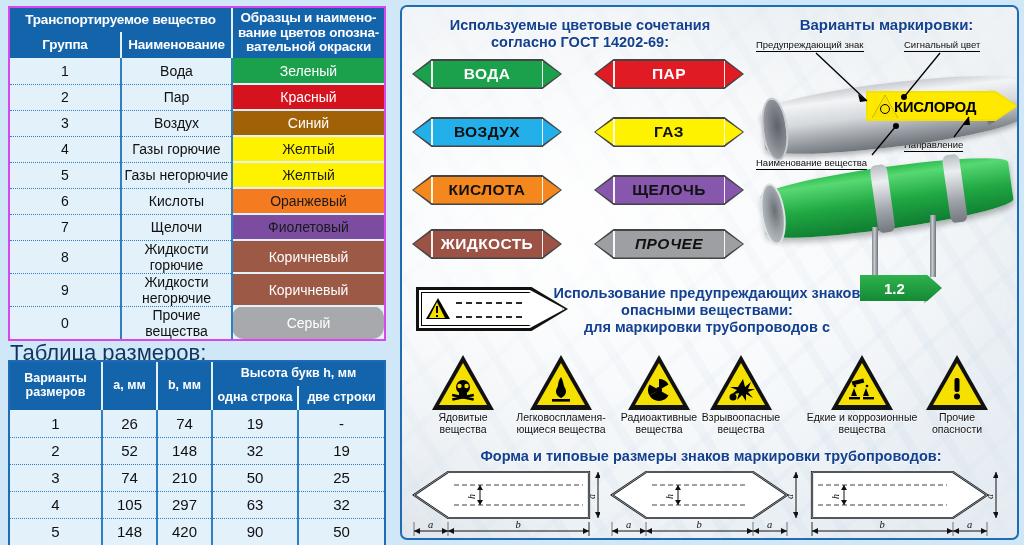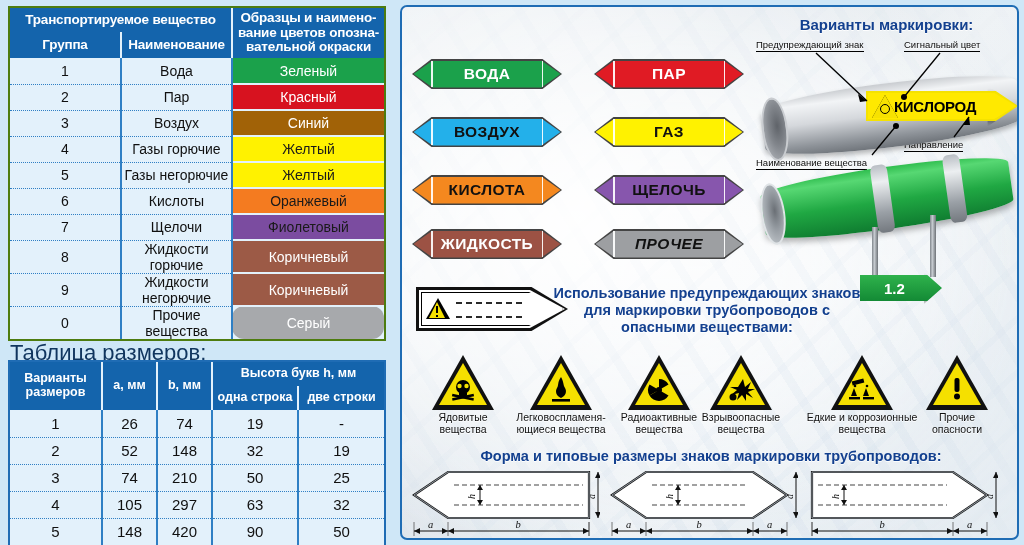--- a/index.html
+++ b/index.html
@@ -13,21 +13,21 @@
 
   
   #left-col { position: absolute; left: 0; top: 0; width: 392px; height: 545px; }
 
   .tbl { border-collapse: collapse; width: 100%; table-layout: fixed; }
   .tbl td, .tbl th { padding: 0; }
 
   
   #substance-table-wrap {
     position: absolute; left: 8px; top: 6px; width: 378px;
-    border: 2px solid #4d7c0f;
+    border: 2px solid #d946ef;
     background: #e3f1fb;
   }
   #substance-table .hdr {
     background: #1464ac; color: #fff; font-weight: bold;
     text-align: center; vertical-align: middle;
     font-size: 13.5px; line-height: 1.08; letter-spacing: -0.2px;
   }
   #substance-table .hdr.top { border-bottom: 0; }
   .hdr-sep-v { border-left: 2px solid #e3f1fb; }
   #substance-table tbody td {
@@ -374,20 +374,24 @@
             </tr>
           </tbody>
       </table>
     </div>
   </div>
 
   <div id="right-panel">
     <div id="bg-photo"></div>
     <div id="bg-veil"></div>
 
+    <div class="blue-head" style="left:8px; top:10px; width:340px;">
+      <div>Используемые цветовые сочетания</div>
+      <div>согласно ГОСТ 14202-69:</div>
+    </div>
 
     <div id="arrow-labels">
         <div class="hexlabel" style="left: 10px; top: 52px;">
           <div class="inner" style="background: rgb(27, 161, 75);"></div>
           <div class="bar-l"></div>
           <div class="bar-r"></div>
           <div class="lbl" style="color: rgb(255, 255, 255);">ВОДА</div>
         </div>
         <div class="hexlabel" style="left: 192px; top: 52px;">
           <div class="inner" style="background: rgb(224, 27, 36);"></div>
@@ -475,22 +479,22 @@
       </div>
       <div class="gpost" style="left:140px; top:70px; height:56px;"></div>
       <div class="gpost" style="left:198px; top:58px; height:62px;"></div>
       <div id="label-12" style="left:128px; top:118px;">
         <span>1.2</span>
       </div>
     </div>
 
     <div class="blue-head" style="left:140px; top:278px; width:330px; text-align:center;">
       <div>Использование предупреждающих знаков</div>
+      <div>опасными веществами:</div>
       <div>для маркировки трубопроводов с</div>
-      <div>опасными веществами:</div>
     </div>
 
     <div id="ex-sign">
       <div class="exw"></div>
       <div class="exb"></div>
       <div style="position:absolute;left:10px;top:11px;z-index:5;">
         <div style="width:0;height:0;border-left:12px solid transparent;border-right:12px solid transparent;border-bottom:21px solid #000;"></div>
         <div style="position:absolute;left:3.2px;top:4px;width:0;height:0;border-left:8.8px solid transparent;border-right:8.8px solid transparent;border-bottom:16px solid #f5e000;"></div>
         <div style="position:absolute;left:10.4px;top:8px;width:2px;height:7px;background:#000;"></div>
         <div style="position:absolute;left:10.4px;top:16.5px;width:2px;height:2px;background:#000;"></div>

